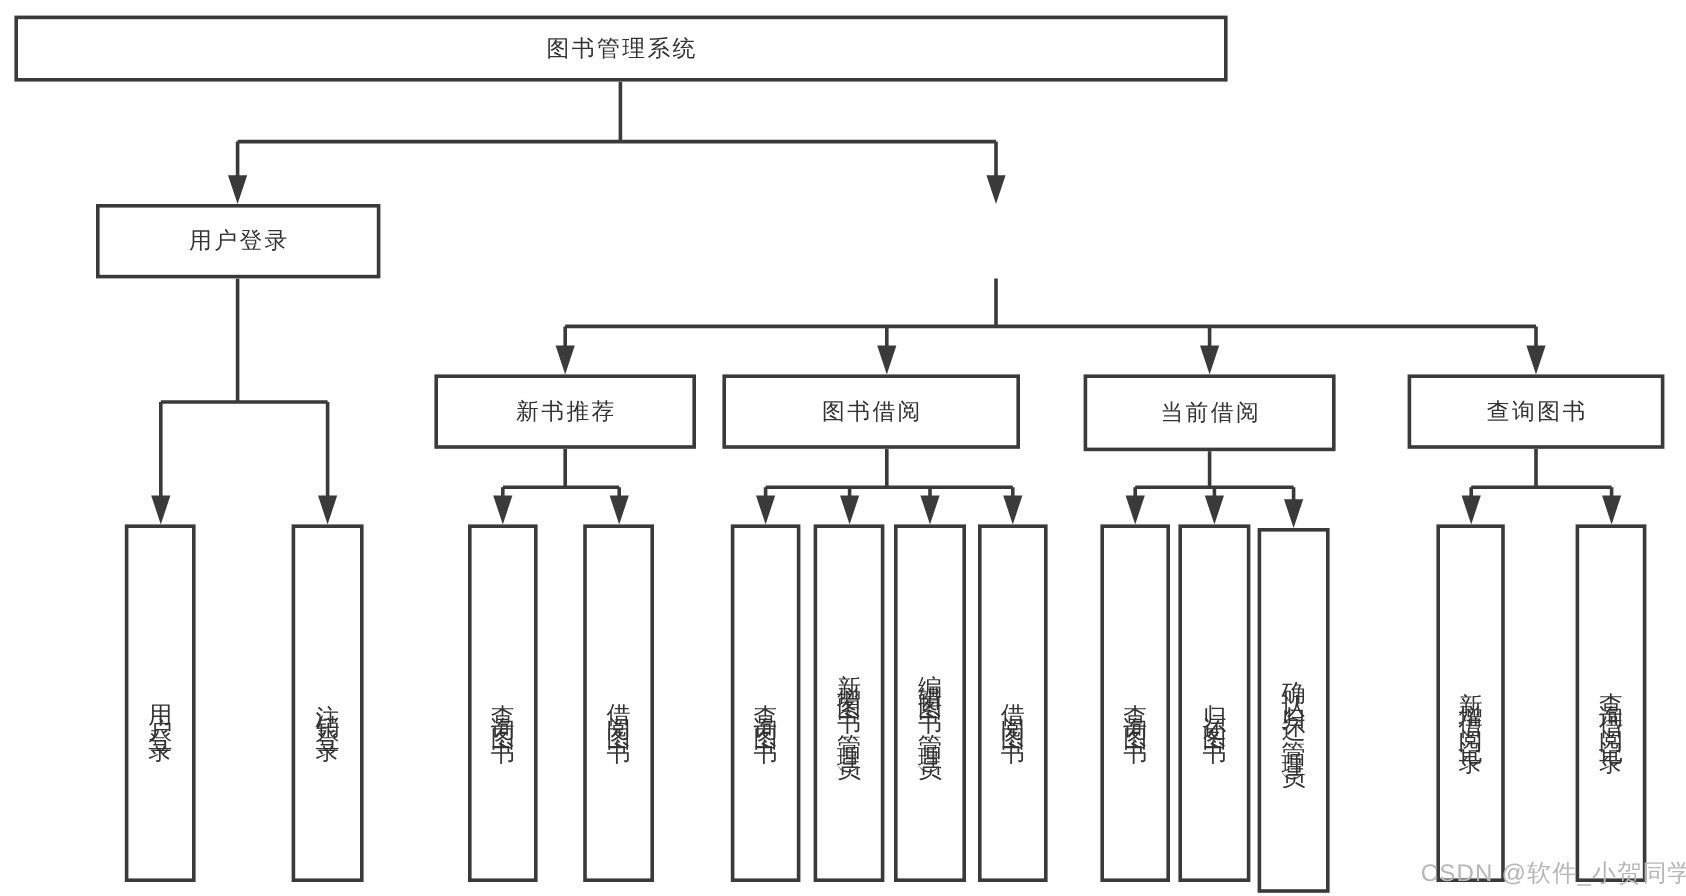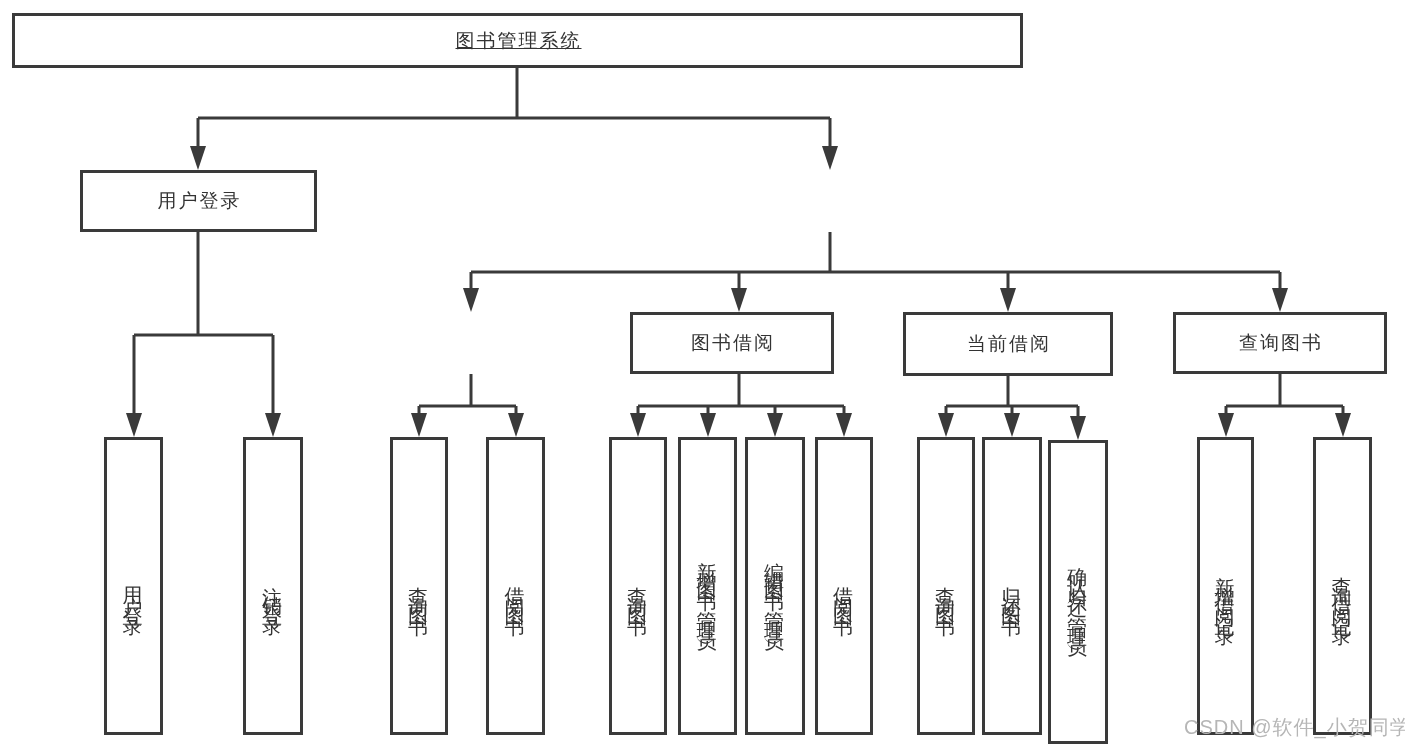--- a/index.html
+++ b/index.html
@@ -90,25 +90,26 @@
       <polygon points="767,413 783,413 775,437"></polygon>
       <polygon points="836,413 852,413 844,437"></polygon>
       <polygon points="938,413 954,413 946,437"></polygon>
       <polygon points="1004,413 1020,413 1012,437"></polygon>
       <polygon points="1070,416 1086,416 1078,440"></polygon>
       <polygon points="1218,413 1234,413 1226,437"></polygon>
       <polygon points="1335,413 1351,413 1343,437"></polygon>
     </g>
   </svg>
 
-  <div class="box hbox" style="left:12px; top:13px; width:1011px; height:55px;text-decoration:underline;">图书管理系统</div>
+  <div class="box hbox" style="left:12px; top:13px; width:1011px; height:55px;">图书管理系统</div>
 
   <div class="box hbox" style="left:80px; top:170px; width:237px; height:62px;">用户登录</div>
 
-  <div class="box hbox" style="left:630px; top:312px; width:204px; height:62px;">图书借阅</div>
+  <div class="box hbox" style="left:362px; top:312px; width:218px; height:62px;">新书推荐</div>
+  <div class="box hbox" style="left:602px; top:312px; width:248px; height:62px;">图书借阅</div>
   <div class="box hbox" style="left:903px; top:312px; width:210px; height:64px;">当前借阅</div>
   <div class="box hbox" style="left:1173px; top:312px; width:214px; height:62px;">查询图书</div>
 
   <div class="box vbox" style="left:104px; top:437px; width:59px; height:298px;">
     <span>用户登录</span>
   </div>
   <div class="box vbox" style="left:243px; top:437px; width:60px; height:298px;">
     <span>注销登录</span>
   </div>
 

